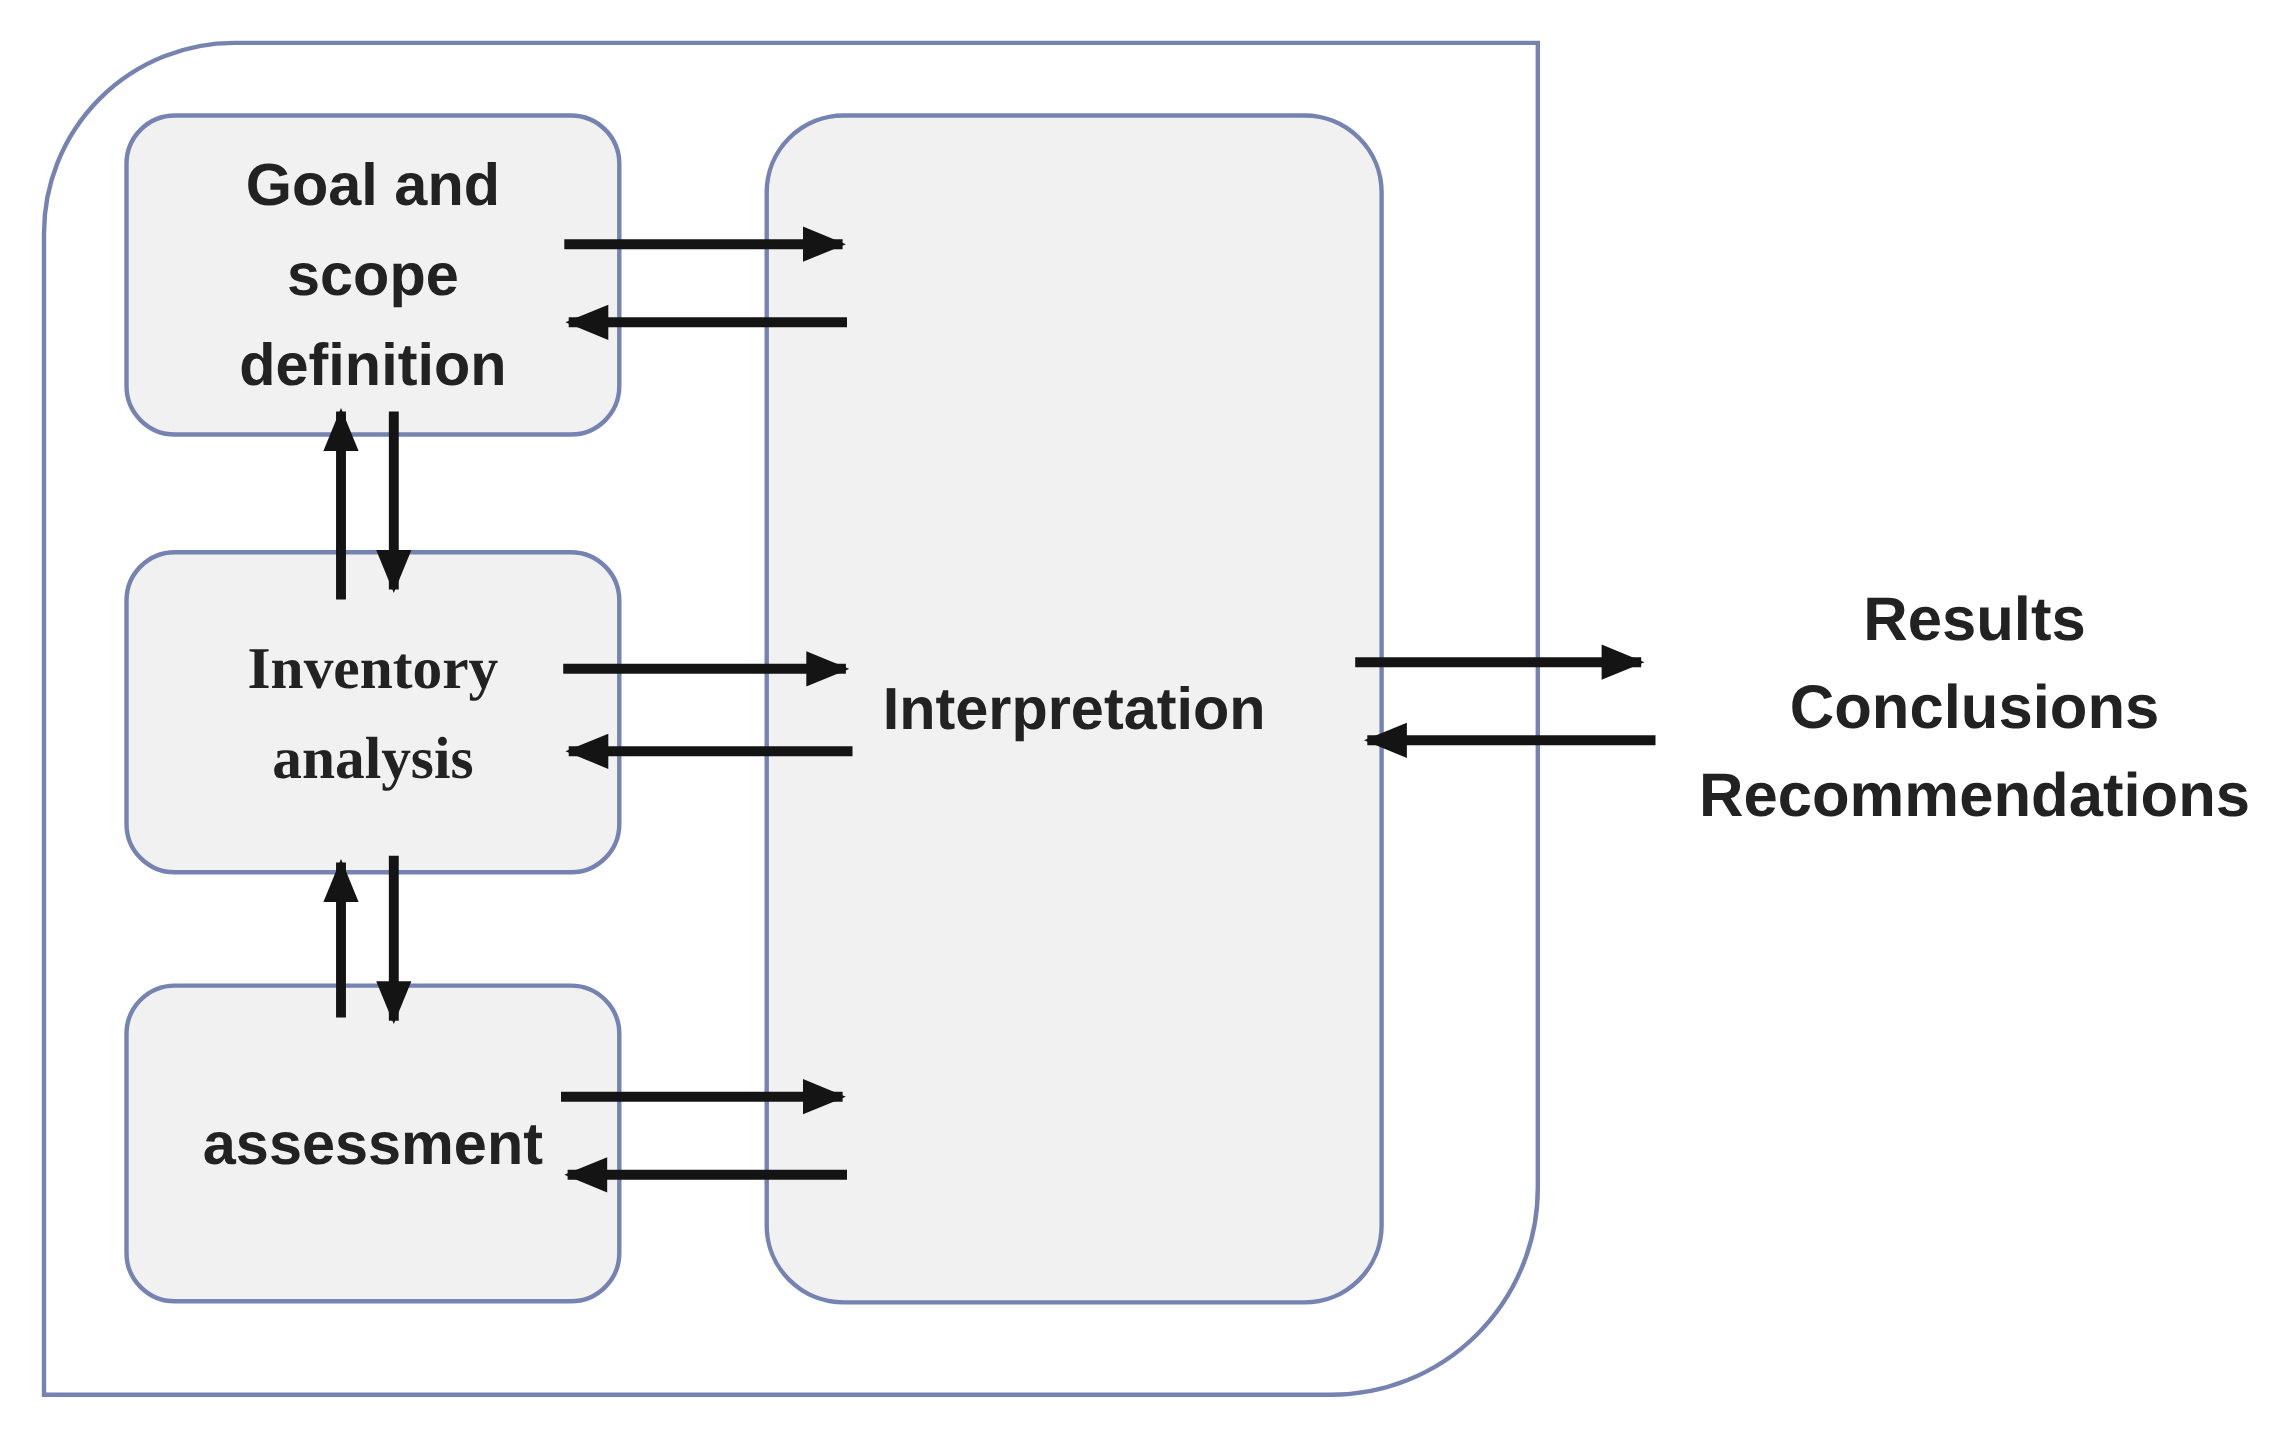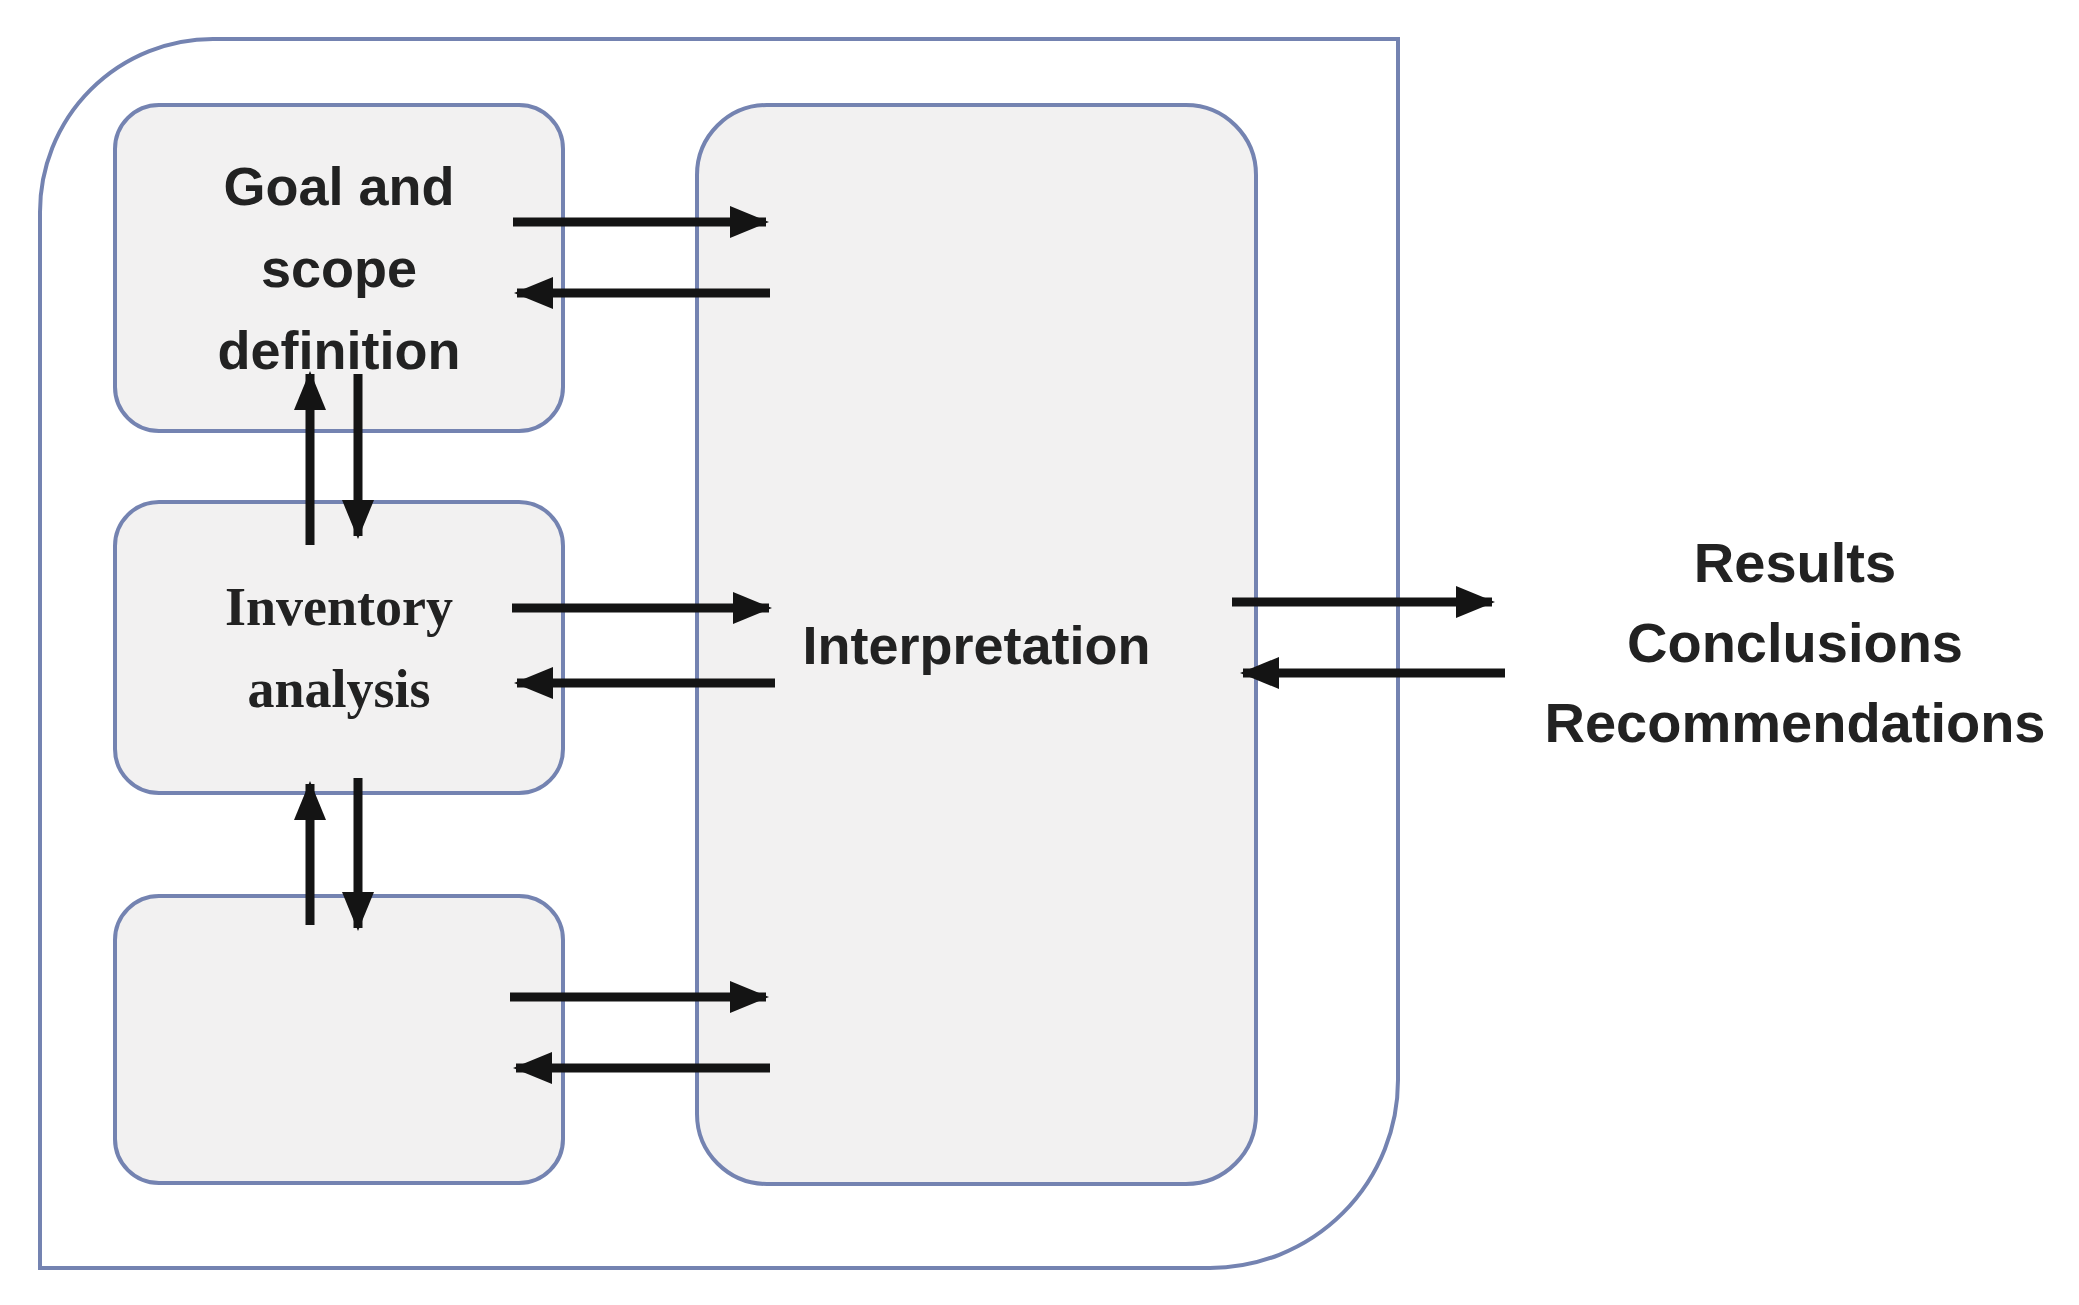--- a/index.html
+++ b/index.html
@@ -25,21 +25,21 @@
     background:transparent;
   }
   .stage-box{
     position:absolute;
     box-sizing:border-box;
     background:var(--fill);
     border:4px solid var(--line);
     border-radius:46px;
     display:flex;align-items:center;justify-content:center;
   }
-  .box-goal{left:113px;top:103px;width:452px;height:330px;}
+  .box-goal{left:113px;top:103px;width:452px;height:294px;}
   .box-inventory{left:113px;top:500px;width:452px;height:295px;font-family:Liberation Serif, serif;}
   .box-impact{left:113px;top:894px;width:452px;height:291px;}
   .box-interpretation{
     left:695px;top:103px;width:563px;height:1083px;
     border-radius:72px;
   }
   .box-label{
     text-align:center;
     font-size:54px;font-weight:bold;
     line-height:82px;
@@ -83,20 +83,21 @@
 
   <div class="stage-box box-inventory">
     <div class="box-label">
       <span>Inventory</span>
       <span>analysis</span>
     </div>
   </div>
 
   <div class="stage-box box-impact">
     <div class="box-label">
+      <span>assessment</span>
     </div>
   </div>
 
   <div class="stage-box box-interpretation">
     <div class="interp-label">Interpretation</div>
   </div>
 
   <div class="outputs-block">
     <span>Results</span>
     <span>Conclusions</span>

